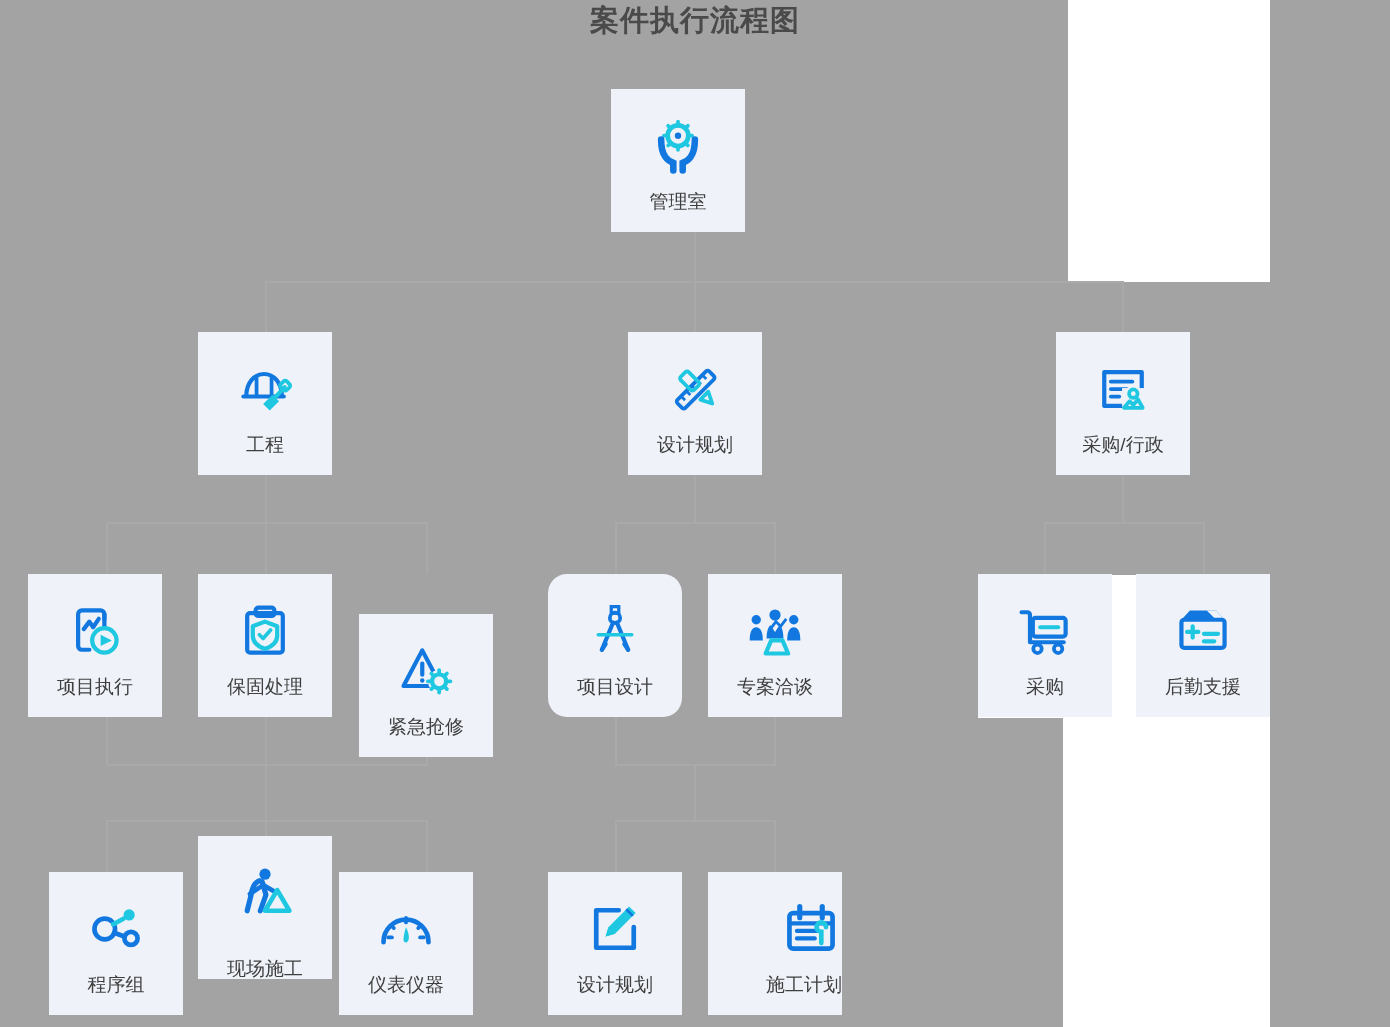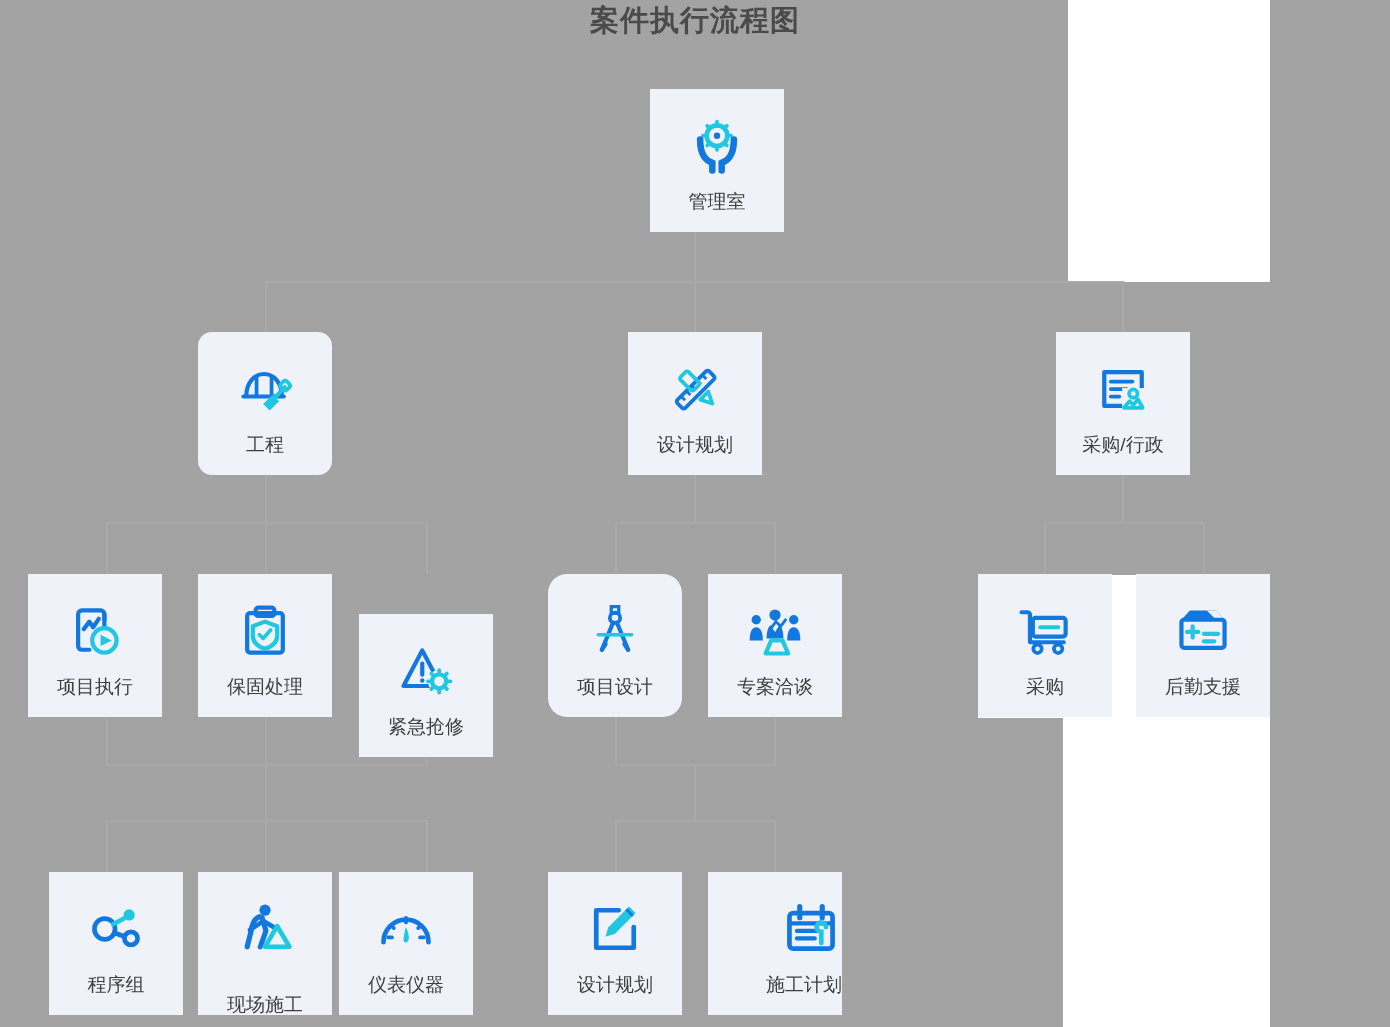--- a/index.html
+++ b/index.html
@@ -125,21 +125,21 @@
   <div class="conn conn-v" style="left:426px; top:820px; height:53px;"></div>
 
   <div class="conn conn-v" style="left:615px; top:716px; height:50px;"></div>
   <div class="conn conn-v" style="left:774px; top:716px; height:50px;"></div>
   <div class="conn conn-h" style="left:615px; top:764px; width:161px;"></div>
   <div class="conn conn-v" style="left:694px; top:764px; height:58px;"></div>
   <div class="conn conn-h" style="left:615px; top:820px; width:161px;"></div>
   <div class="conn conn-v" style="left:615px; top:820px; height:53px;"></div>
   <div class="conn conn-v" style="left:774px; top:820px; height:53px;"></div>
 
-  <div class="node h-root" style="left:650px; top:89px;">
+  <div class="node h-root" style="left:611px; top:89px;">
     <div class="node-icon">
       <svg viewBox="0 0 64 64">
         <circle cx="32" cy="21" r="11" fill="none" stroke="#1fc8e0" stroke-width="5"></circle>
         <circle cx="32" cy="21" r="3.4" fill="#1278e0"></circle>
         <g stroke="#1fc8e0" stroke-width="4" stroke-linecap="round">
           <line x1="32" y1="6" x2="32" y2="10"></line>
           <line x1="32" y1="32" x2="32" y2="36"></line>
           <line x1="17" y1="21" x2="21" y2="21"></line>
           <line x1="43" y1="21" x2="47" y2="21"></line>
           <line x1="21.5" y1="10.5" x2="24" y2="13"></line>
@@ -147,21 +147,21 @@
           <line x1="42.5" y1="10.5" x2="40" y2="13"></line>
           <line x1="24" y1="29" x2="21.5" y2="31.5"></line>
         </g>
         <path d="M14 25 C14 44 22 48 27 50 L27 58" fill="none" stroke="#1278e0" stroke-width="7" stroke-linecap="round"></path>
         <path d="M50 25 C50 44 42 48 37 50 L37 58" fill="none" stroke="#1278e0" stroke-width="7" stroke-linecap="round"></path>
       </svg>
     </div>
     <div class="node-label">管理室</div>
   </div>
 
-  <div class="node h-tall" style="left:198px; top:332px;border-radius:14px;">
+  <div class="node h-tall" style="left:198px; top:332px;">
     <div class="node-icon">
       <svg viewBox="0 0 64 64">
         <path d="M12 40 C12 25 21 16 31 16 C41 16 50 25 50 40" fill="none" stroke="#1278e0" stroke-width="4.5"></path>
         <line x1="9" y1="40" x2="52" y2="40" stroke="#1278e0" stroke-width="4.5" stroke-linecap="round"></line>
         <line x1="23" y1="18" x2="23" y2="39" stroke="#1278e0" stroke-width="4"></line>
         <line x1="39" y1="18" x2="39" y2="39" stroke="#1278e0" stroke-width="4"></line>
         <line x1="40" y1="44" x2="53" y2="30" stroke="#1fc8e0" stroke-width="4.5" stroke-linecap="round"></line>
         <rect x="49" y="24" width="9" height="9" rx="2.5" transform="rotate(45 53.5 28.5)" fill="none" stroke="#1fc8e0" stroke-width="4"></rect>
         <path d="M30 48 L40 38 L47 45 L37 55 Z" fill="#1fc8e0"></path>
       </svg>
@@ -318,21 +318,21 @@
         <circle cx="20" cy="32" r="11" fill="none" stroke="#1278e0" stroke-width="5"></circle>
         <circle cx="48" cy="42" r="7" fill="none" stroke="#1278e0" stroke-width="5"></circle>
         <circle cx="46" cy="17" r="6" fill="#1fc8e0"></circle>
         <line x1="30" y1="36" x2="41" y2="40" stroke="#1278e0" stroke-width="5" stroke-linecap="round"></line>
         <line x1="29" y1="27" x2="40" y2="21" stroke="#1fc8e0" stroke-width="5" stroke-linecap="round"></line>
       </svg>
     </div>
     <div class="node-label">程序组</div>
   </div>
 
-  <div class="node h-tall" style="left:198px; top:872px;gap:22px;">
+  <div class="node h-tall" style="left:198px; top:836px;gap:22px;">
     <div class="node-icon">
       <svg viewBox="0 0 64 64">
         <circle cx="32" cy="13" r="6" fill="#1278e0"></circle>
         <path d="M26 20 C20 22 18 28 17 36 L13 52" fill="none" stroke="#1278e0" stroke-width="5.5" stroke-linecap="round"></path>
         <path d="M29 21 L33 35 L27 52" fill="none" stroke="#1278e0" stroke-width="5.5" stroke-linecap="round" stroke-linejoin="round"></path>
         <path d="M28 26 L16 34" fill="none" stroke="#1278e0" stroke-width="5" stroke-linecap="round"></path>
         <path d="M31 25 L41 31" fill="none" stroke="#1278e0" stroke-width="5" stroke-linecap="round"></path>
         <path d="M45 30 L58 52 H32 Z" fill="none" stroke="#1fc8e0" stroke-width="5" stroke-linejoin="round"></path>
       </svg>
     </div>

